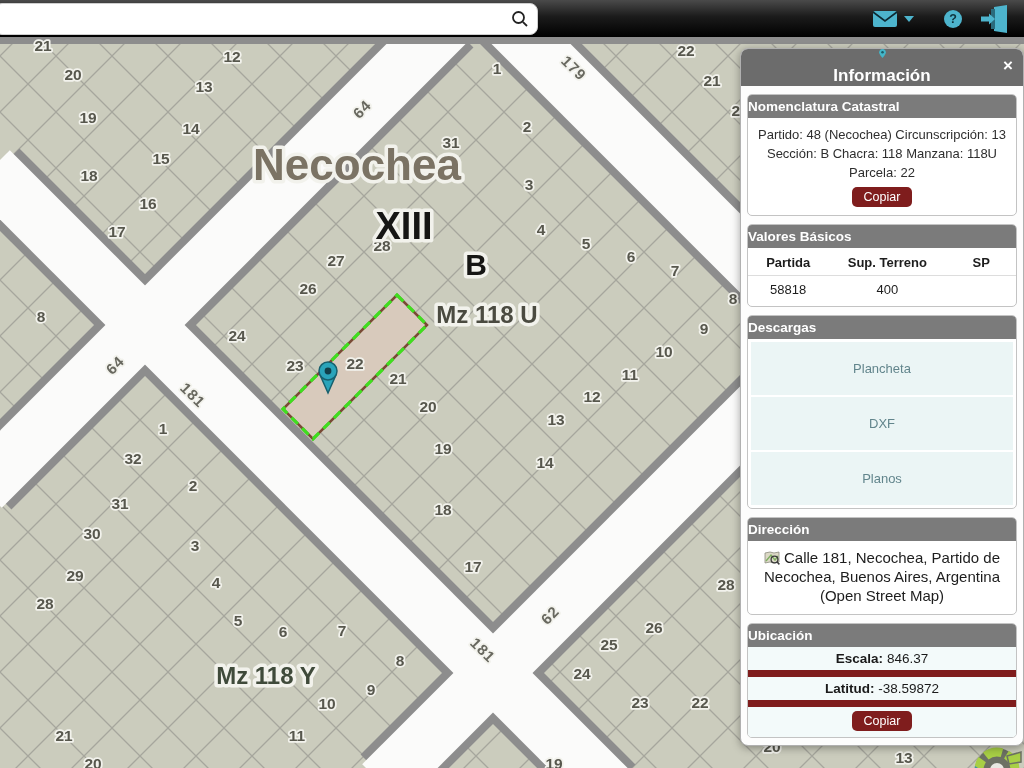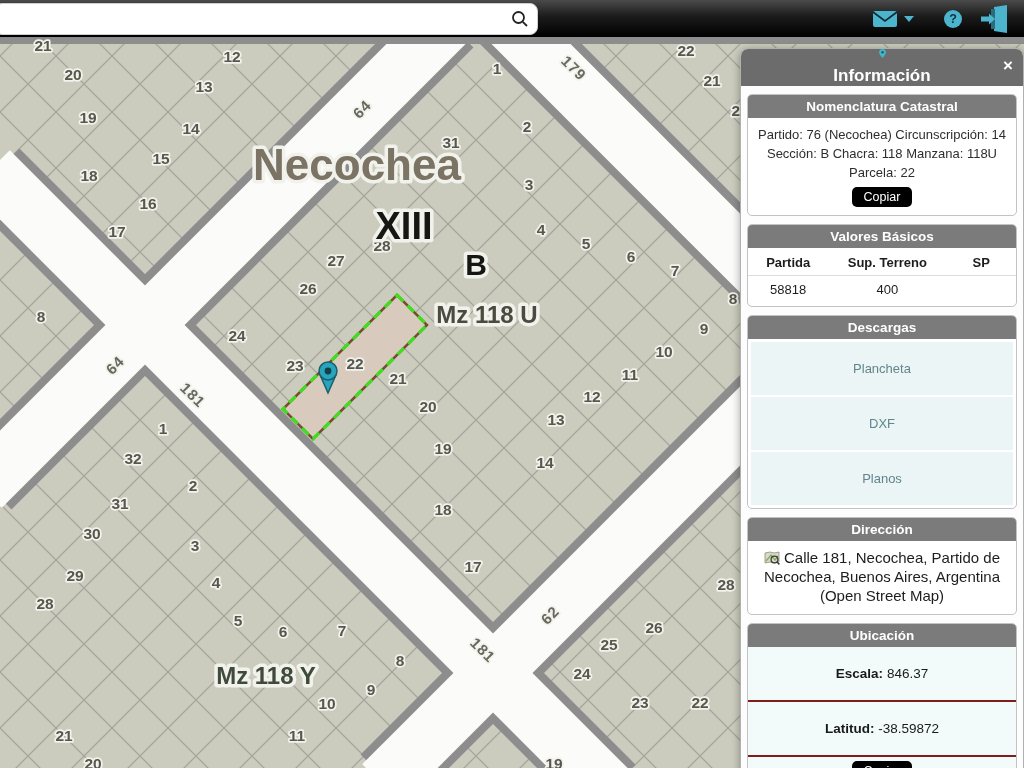--- a/index.html
+++ b/index.html
@@ -28,34 +28,34 @@
   #panel{position:absolute;left:740px;top:48px;width:282px;z-index:20;background:#fdfdfd;
          border:1px solid #b0b0b0;border-radius:8px;box-shadow:0 2px 8px rgba(0,0,0,.35);
          padding-bottom:7px;}
   #panel-title{position:relative;height:37px;background:#6c6c6c;border-radius:7px 7px 0 0;
          display:flex;align-items:center;justify-content:flex-start;gap:8px;
          color:#fff;font-size:17px;font-weight:bold;flex-direction:column;}
   #panel-close{position:absolute;right:10px;top:7px;color:#fff;font-size:17px;font-weight:bold;
          cursor:pointer;line-height:20px;}
   .section{margin:8px 6px 0;border:1px solid #c3c3c3;border-radius:5px;background:#fff;overflow:hidden;}
   .sec-header{background:#7b7b7b;color:#fff;font-size:13.5px;font-weight:bold;
-         text-align:center;padding:4px 0;}
+         text-align:left;padding:4px 0;}
   .nomen-body{padding:7px 2px 8px;font-size:13px;color:#2e2e2e;text-align:center;line-height:19px;}
-  .copy-btn{display:inline-block;background:#000000;color:#fff;border:none;border-radius:5px;
+  .copy-btn{display:inline-block;background:#7f1d1d;color:#fff;border:none;border-radius:5px;
          font-size:12.5px;font-family:"Liberation Sans",sans-serif;padding:3px 12px;margin-top:5px;cursor:pointer;}
   table.vals{width:100%;border-collapse:collapse;font-size:13px;color:#1d1d1d;}
   table.vals th{font-weight:bold;padding:7px 2px 5px;text-align:center;border-bottom:1px solid #ddd;}
   table.vals td{padding:6px 2px 9px;text-align:center;}
   .dl-body{padding:3px;}
   .dl-row{background:#ebf5f5;color:#62858c;font-size:13px;text-align:center;padding:19px 0;cursor:pointer;}
   .dl-row + .dl-row{border-top:2px solid #fff;}
   .dir-body{padding:7px 9px 9px;font-size:15px;text-align:center;line-height:19px;color:#1d1d1d;}
   .mapic{vertical-align:-2px;margin-right:4px;}
-  .u-row{background:#f3fafa;border-bottom:2px solid #7f1d1d;text-align:center;
-         font-size:13.5px;padding:19px 0;color:#1a1a1a;}
+  .u-row{background:#f3fafa;border-bottom:7px solid #7f1d1d;text-align:center;
+         font-size:13.5px;padding:4px 0;color:#1a1a1a;}
   .u-row b{font-weight:bold;}
   .u-copy{background:#f3fafa;text-align:center;padding:4px 0 6px;}
   
   #locate-btn{position:absolute;left:971px;top:694px;width:34px;height:33px;background:#fff;
          border:1px solid #d9d9d9;border-radius:5px;z-index:10;display:flex;align-items:center;
          justify-content:center;box-shadow:0 1px 3px rgba(0,0,0,.25);cursor:pointer;}
   #logo{position:absolute;left:960px;top:734px;z-index:9;}
 </style>
 </head>
 <body>
@@ -223,21 +223,21 @@
         <path d="M7.5 0 C3.4 0 0 3.2 0 7.2 C0 12.2 7.5 20 7.5 20 C7.5 20 15 12.2 15 7.2 C15 3.2 11.6 0 7.5 0 Z" fill="#43b6c9"></path>
         <circle cx="7.5" cy="7" r="2.8" fill="#1b5b66"></circle>
       </svg>
       <span>Información</span>
       <span id="panel-close">×</span>
     </div>
 
     <div class="section">
       <div class="sec-header">Nomenclatura Catastral</div>
       <div class="nomen-body">
-        <div>Partido: 76 (Necochea) Circunscripción: 14</div>
+        <div>Partido: 48 (Necochea) Circunscripción: 13</div>
         <div>Sección: B Chacra: 118 Manzana: 118U</div>
         <div>Parcela: 22</div>
         <button class="copy-btn">Copiar</button>
       </div>
     </div>
 
     <div class="section">
       <div class="sec-header">Valores Básicos</div>
       <table class="vals">
         <thead>

